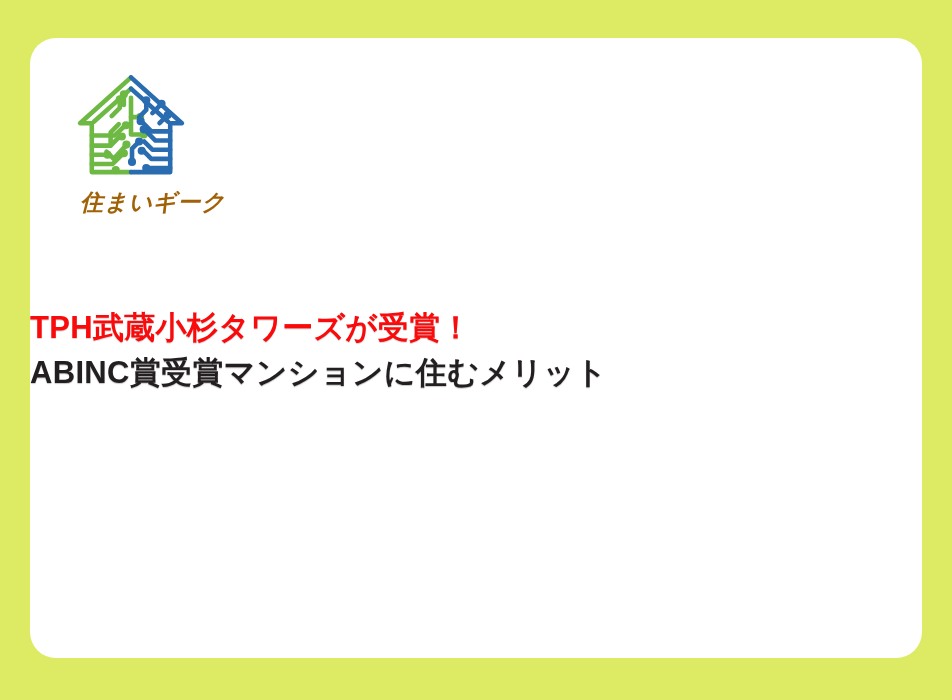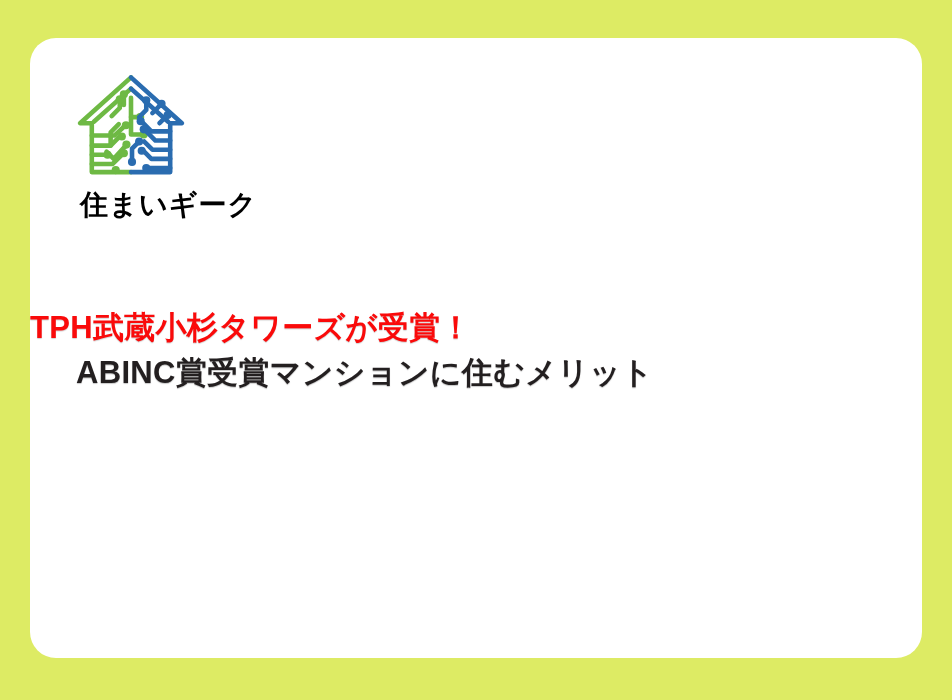--- a/index.html
+++ b/index.html
@@ -46,26 +46,27 @@
   #logo-mark {
     width: 112px;
     height: 110px;
     display: block;
     margin-left: 20px;
   }
 
   #brand-name {
     margin-top: 10px;
     margin-left: 25px;
-    font-size: 28px;
+    font-size: 23px;
     font-weight: 700;
     letter-spacing: 0.04em;
-    color: #000000;
+    color: #a16207;
     line-height: 1.1;
     white-space: nowrap;
+    font-style: italic;
   }
 
   
   #headline {
     position: absolute;
     left: 0;
     top: 268px;
     width: 892px;
     text-align: left;
   }
@@ -79,21 +80,20 @@
   }
 
   .headline-line.is-accent {
     color: #fa0a0a;
     text-shadow: 0 1px 1px rgba(0,0,0,0.18);
   }
 
   .headline-line.is-primary {
     color: #231f20;
     text-shadow: 0 1px 1px rgba(0,0,0,0.22);
-    padding-left: 46px;
   }
 </style>
 </head>
 <body>
 
 <div id="stage">
 
   <div id="card">
 
     <div id="brand">

